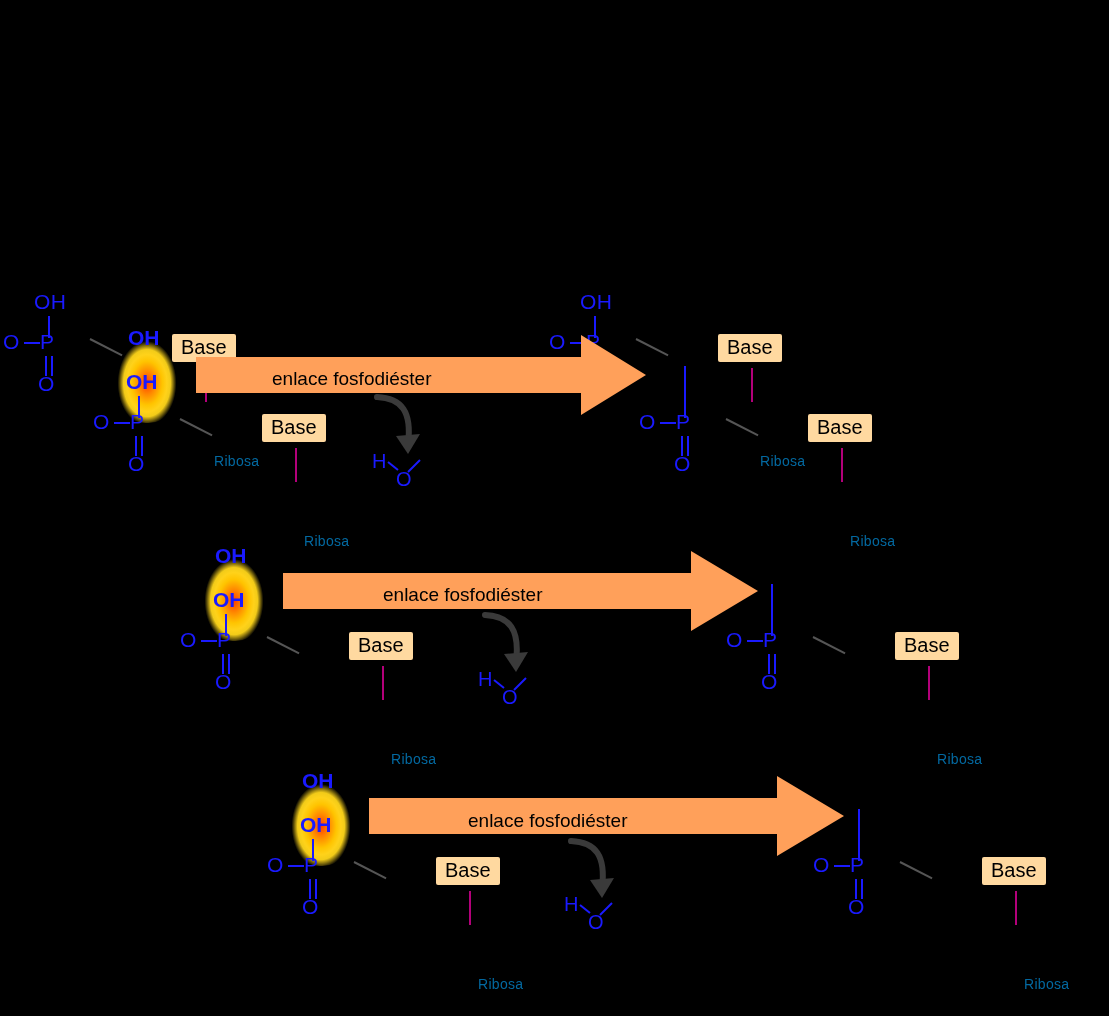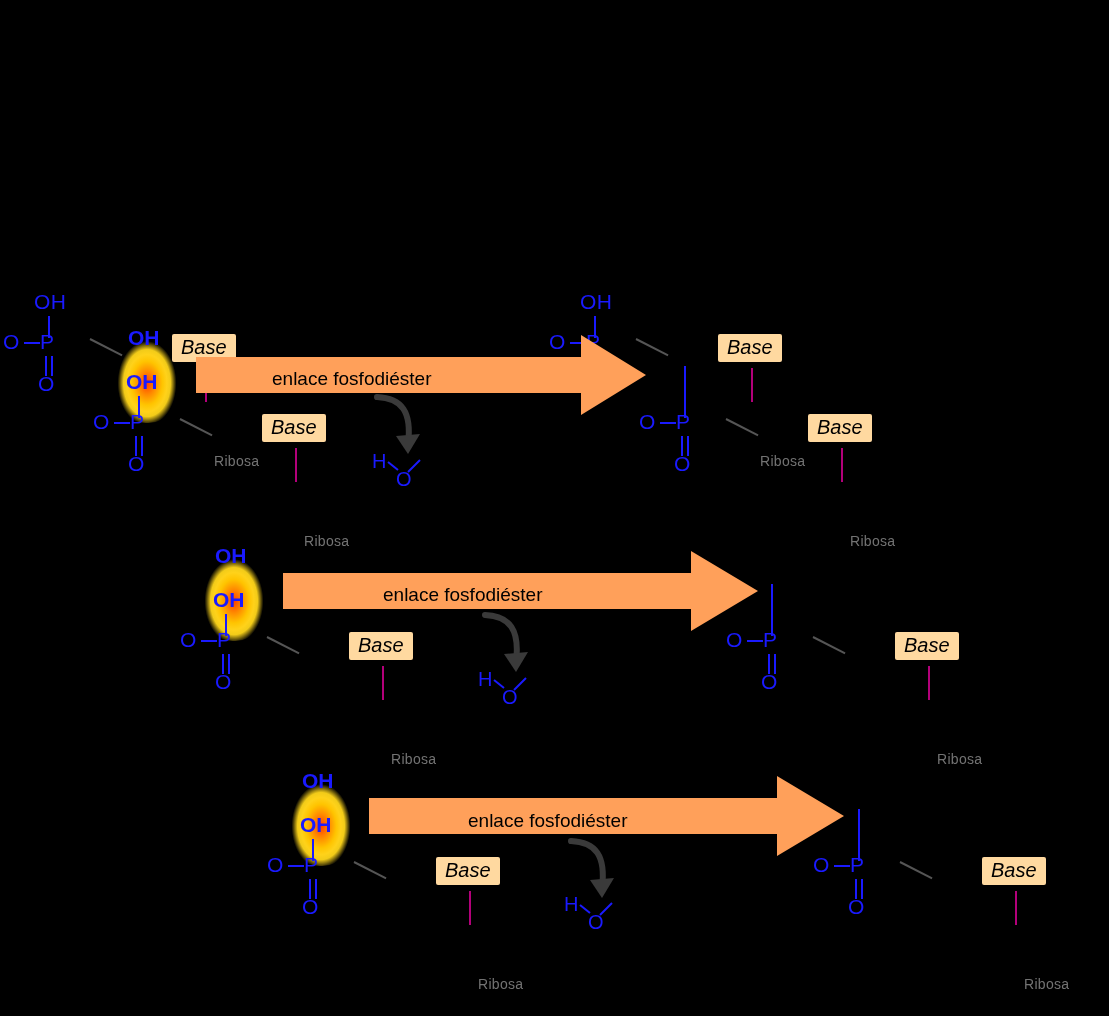--- a/index.html
+++ b/index.html
@@ -18,25 +18,25 @@
   .ph-o-left{position:absolute;color:#1a1aff;font-size:21px;}
   .ph-p{position:absolute;color:#1a1aff;font-size:21px;font-weight:400;}
   .ph-o-bot{position:absolute;color:#1a1aff;font-size:21px;}
   .bond-v{position:absolute;background:#1a1aff;width:2px;}
   .bond-h{position:absolute;background:#1a1aff;height:2px;}
   .bond-dbl1{position:absolute;background:#1a1aff;width:2px;}
   .bond-dbl2{position:absolute;background:#1a1aff;width:2px;}
 
   
   .base-box{position:absolute;background:#ffd9a0;color:#000;font-size:20px;
-            padding:2px 9px 3px 9px;border-radius:2px;line-height:1.15;font-style:italic;}
+            padding:2px 9px 3px 9px;border-radius:2px;line-height:1.15;}
   .base-stem{position:absolute;width:2px;background:#b3007a;}
 
   
-  .ribosa{position:absolute;color:#737373;font-size:14px;letter-spacing:.3px;}
+  .ribosa{position:absolute;color:#0369a1;font-size:14px;letter-spacing:.3px;}
 
   
   .sugar-bond{position:absolute;height:2px;background:#555;transform-origin:left center;}
 
   
   .oh-blob{position:absolute;width:70px;height:105px;
     background:radial-gradient(ellipse 42% 40% at 50% 62%, #ff3d00 0%, #ff8a00 28%, #ffc400 52%, #ffd21a 68%, rgba(255,214,26,0.95) 80%, rgba(255,210,26,0.0) 100%);
     border-radius:50% 50% 48% 48%/62% 62% 38% 38%;
     filter:blur(0.4px);}
   .oh-top{position:absolute;color:#1a1aff;font-size:21px;font-weight:600;}

